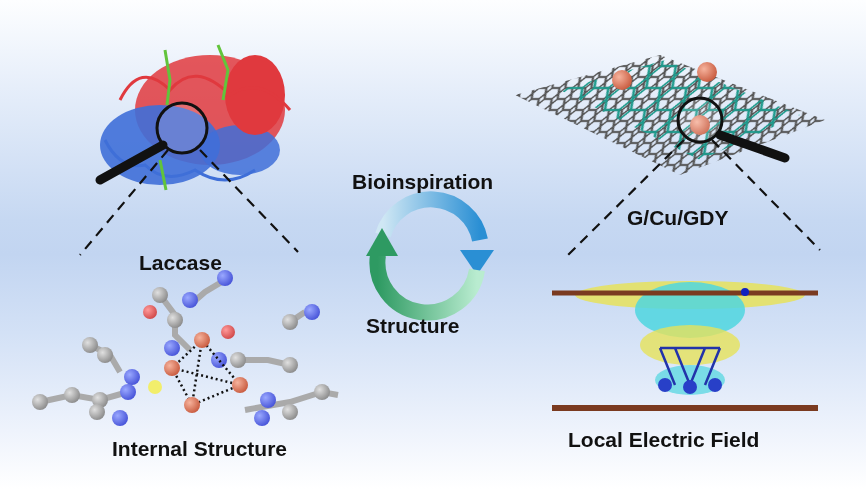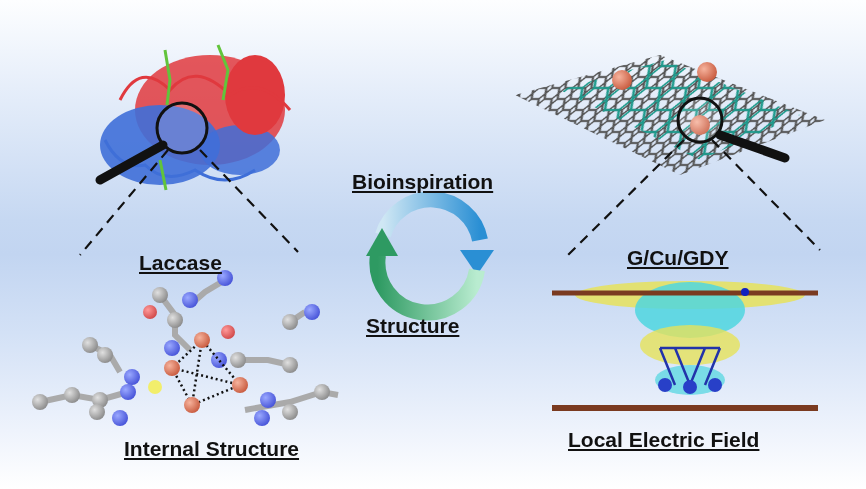--- a/index.html
+++ b/index.html
@@ -1,19 +1,19 @@
 <!DOCTYPE html>
 <html><head>
 <meta charset="utf-8">
 <style>
   html, body { margin:0; padding:0; }
   body { width:866px; height:489px; overflow:hidden; position:relative;
     background: linear-gradient(to bottom, #fdfeff 0%, #e6eefa 18%, #c6d8f2 45%, #c2d5f1 52%, #d3e1f6 68%, #eef3fc 88%, #ffffff 100%);
     font-family: "Liberation Sans", sans-serif; }
-  .lbl { position:absolute; font-weight:bold; color:#111; font-size:21px; white-space:nowrap;text-decoration:underline; }
+  .lbl { position:absolute; font-weight:bold; color:#111; font-size:21px; white-space:nowrap; }
   svg { position:absolute; left:0; top:0; }
 </style>
 </head>
 <body>
 
 <svg width="866" height="489" viewBox="0 0 866 489">
   <defs>
     <linearGradient id="arrTop" x1="0" y1="0" x2="1" y2="0">
       <stop offset="0" stop-color="#cfe7f4"></stop>
         <stop offset="1" stop-color="#2a8fd4"></stop>
@@ -147,17 +147,17 @@
       <path d="M660 348 L675 385 M720 348 L705 385 M675 348 L690 385 M705 348 L690 385 M660 348 L720 348"></path>
     </g>
     <circle cx="665" cy="385" r="7" fill="#2840c8"></circle>
     <circle cx="690" cy="387" r="7" fill="#2840c8"></circle>
     <circle cx="715" cy="385" r="7" fill="#2840c8"></circle>
     <circle cx="745" cy="292" r="4" fill="#1020c0"></circle>
   </g>
 </svg>
 
 <div class="lbl" style="left:139px; top:207px;margin-top:44px;">Laccase</div>
-<div class="lbl" style="left:627px; top:206px;margin-top:40px;">G/Cu/GDY</div>
+<div class="lbl" style="left:627px; top:206px;">G/Cu/GDY</div>
 <div class="lbl" style="left:352px; top:170px;">Bioinspiration</div>
 <div class="lbl" style="left:366px; top:314px;">Structure</div>
-<div class="lbl" style="left:124px; top:437px;">Internal Structure</div>
+<div class="lbl" style="left:112px; top:437px;">Internal Structure</div>
 <div class="lbl" style="left:568px; top:428px;">Local Electric Field</div>
 
 </body></html>

